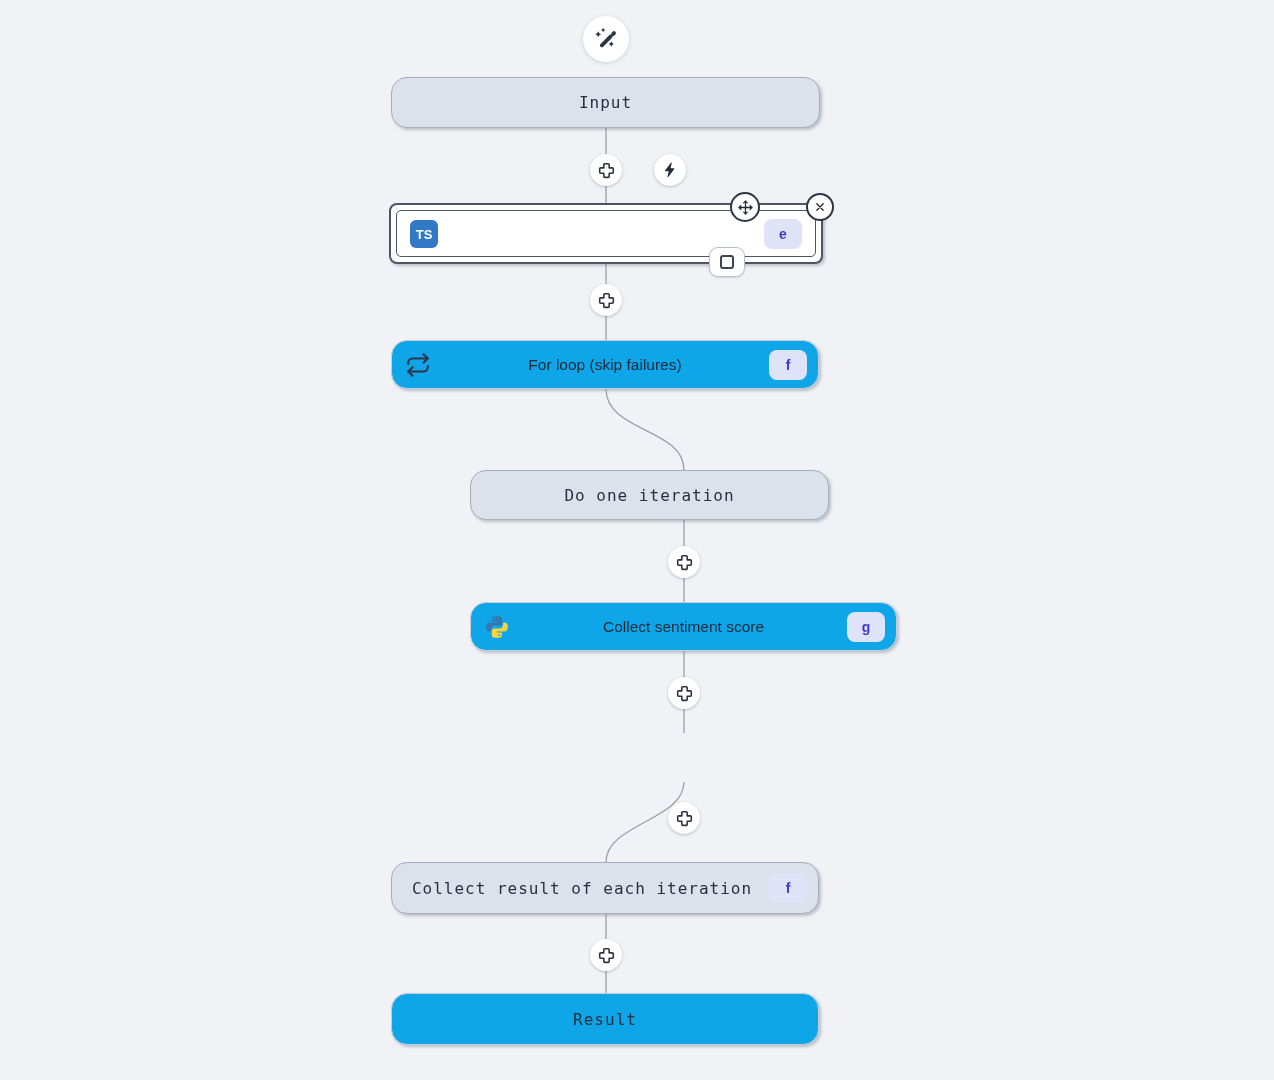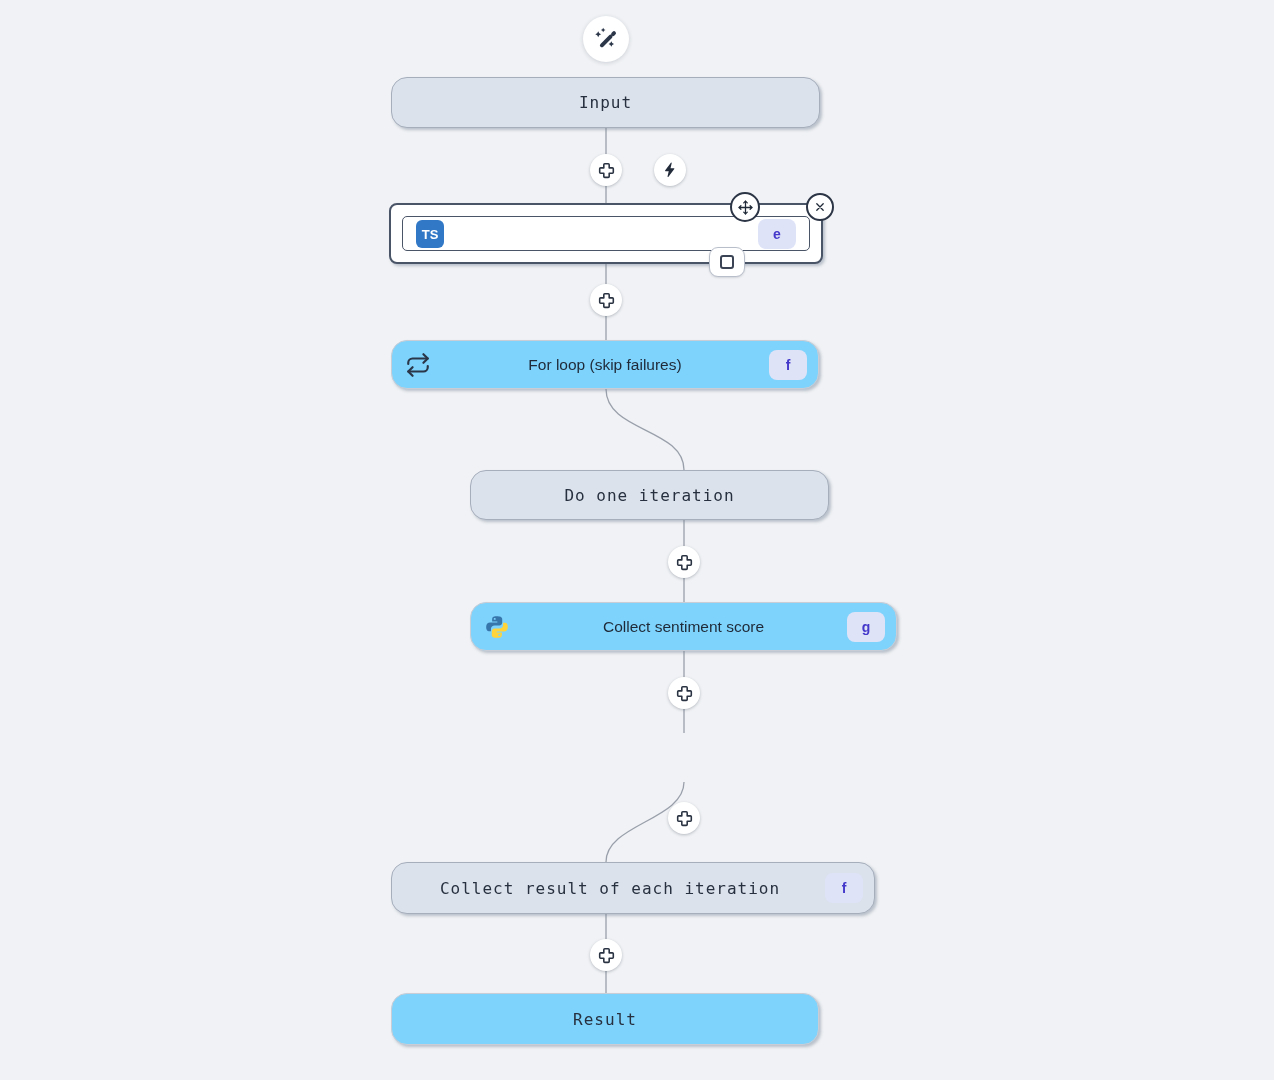--- a/index.html
+++ b/index.html
@@ -9,21 +9,21 @@
   }
   *{box-sizing:border-box;margin:0;padding:0}
   html,body{width:1274px;height:1080px}
   body{background:var(--canvas_bg);font-family:"Liberation Sans",sans-serif;position:relative;overflow:hidden}
   .canvas{position:absolute;inset:0}
   svg.edges{position:absolute;left:0;top:0;z-index:0}
   button{border:none;background:none;padding:0;cursor:pointer;font:inherit}
 
   .node{position:absolute;border-radius:16px;z-index:2;
         box-shadow:2px 2px 3px rgba(120,132,150,.45);display:flex;align-items:center}
-  .node.light{background:#7dd3fc;border:1px solid #c9cdd6}
+  .node.light{background:#0ea5e9;border:1px solid #c9cdd6}
   .node.virtual{background:var(--virtual_node_bg);border:1px solid #a6aebc}
   .nlabel{position:absolute;left:0;right:0;text-align:center;pointer-events:none}
   .nlabel.offset-r{right:46px}
   .sans{font-size:15.5px;color:#1f2937}
   .mono{font-family:"DejaVu Sans Mono",monospace;font-size:16px;letter-spacing:1px;color:#27303f}
 
   .badge{position:absolute;right:11px;top:50%;transform:translateY(-50%);
          min-width:38px;height:30px;line-height:30px;text-align:center;border-radius:8px;
          background:var(--badge_bg);color:var(--badge_text);font-weight:700;font-size:14px;
          font-family:"Liberation Sans",sans-serif}
@@ -33,21 +33,21 @@
            color:#fff;font-weight:700;font-size:13px;display:flex;align-items:center;
            justify-content:center;padding-top:2px}
 
   .circle{position:absolute;border-radius:50%;background:#fff;display:flex;align-items:center;
           justify-content:center;z-index:3;box-shadow:0 1px 3px rgba(40,50,70,.28)}
   .circle.big{width:46px;height:46px;box-shadow:0 1px 4px rgba(40,50,70,.18)}
   .circle.plus{width:32px;height:32px}
   .circle.ctl{border:2px solid #2c3545;box-shadow:none;z-index:5}
 
   .selnode{position:absolute;left:389px;top:203px;width:434px;height:61px;z-index:4;
-           background:#fff;border:2px solid var(--selected_border);border-radius:8px;padding:11px;
+           background:#fff;border:2px solid var(--selected_border);border-radius:8px;padding:5px;
            box-shadow:2px 2px 3px rgba(120,132,150,.45)}
   .selinner{position:relative;width:100%;height:100%;border:1.5px solid var(--selected_border);
             border-radius:5px;display:flex;align-items:center;background:#fff}
 
   .sq-toggle{position:absolute;left:709px;top:247px;width:36px;height:30px;background:#fff;
              border:1px solid #b9bfca;border-radius:9px;z-index:6;display:flex;align-items:center;
              justify-content:center;box-shadow:0 1px 2px rgba(40,50,70,.15)}
   .sq{width:14px;height:14px;border:2px solid #3b4454;border-radius:3px;display:block}
 </style>
 </head>
@@ -170,21 +170,21 @@
     </svg>
   </button>
 
 
   <button class="circle plus" style="left:668px;top:802px">
     <svg width="19" height="19" viewBox="0 0 24 24">
       <path d="M9.8 3.5h4.4c.7 0 1.2.5 1.2 1.2v4h4c.7 0 1.2.5 1.2 1.2v4.4c0 .7-.5 1.2-1.2 1.2h-4v4c0 .7-.5 1.2-1.2 1.2H9.8c-.7 0-1.2-.5-1.2-1.2v-4h-4c-.7 0-1.2-.5-1.2-1.2V9.9c0-.7.5-1.2 1.2-1.2h4v-4c0-.7.5-1.2 1.2-1.2z" fill="#fff" stroke="#2a3342" stroke-width="2" stroke-linejoin="round"></path>
     </svg>
   </button>
 
-  <div class="node virtual" style="left:391px;top:862px;width:484px;height:52px">
+  <div class="node virtual" style="left:391px;top:862px;width:428px;height:52px">
     <span class="nlabel mono offset-r">Collect result of each iteration</span>
     <span class="badge">f</span>
   </div>
 
   <button class="circle plus" style="left:590px;top:939px">
     <svg width="19" height="19" viewBox="0 0 24 24">
       <path d="M9.8 3.5h4.4c.7 0 1.2.5 1.2 1.2v4h4c.7 0 1.2.5 1.2 1.2v4.4c0 .7-.5 1.2-1.2 1.2h-4v4c0 .7-.5 1.2-1.2 1.2H9.8c-.7 0-1.2-.5-1.2-1.2v-4h-4c-.7 0-1.2-.5-1.2-1.2V9.9c0-.7.5-1.2 1.2-1.2h4v-4c0-.7.5-1.2 1.2-1.2z" fill="#fff" stroke="#2a3342" stroke-width="2" stroke-linejoin="round"></path>
     </svg>
   </button>
 

